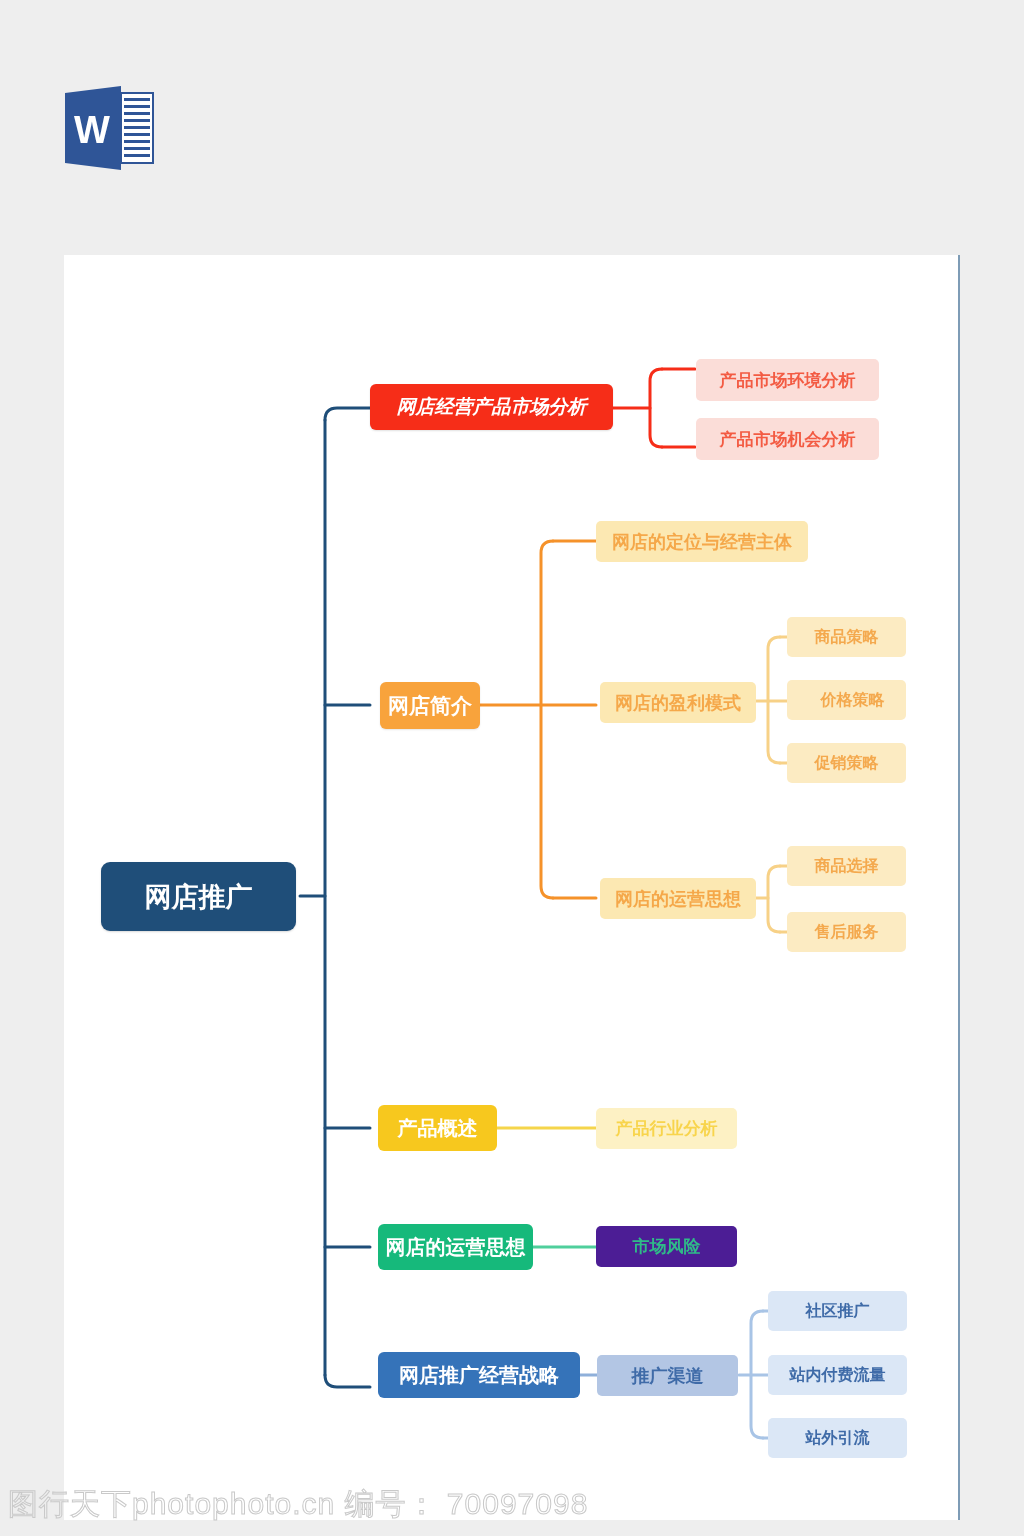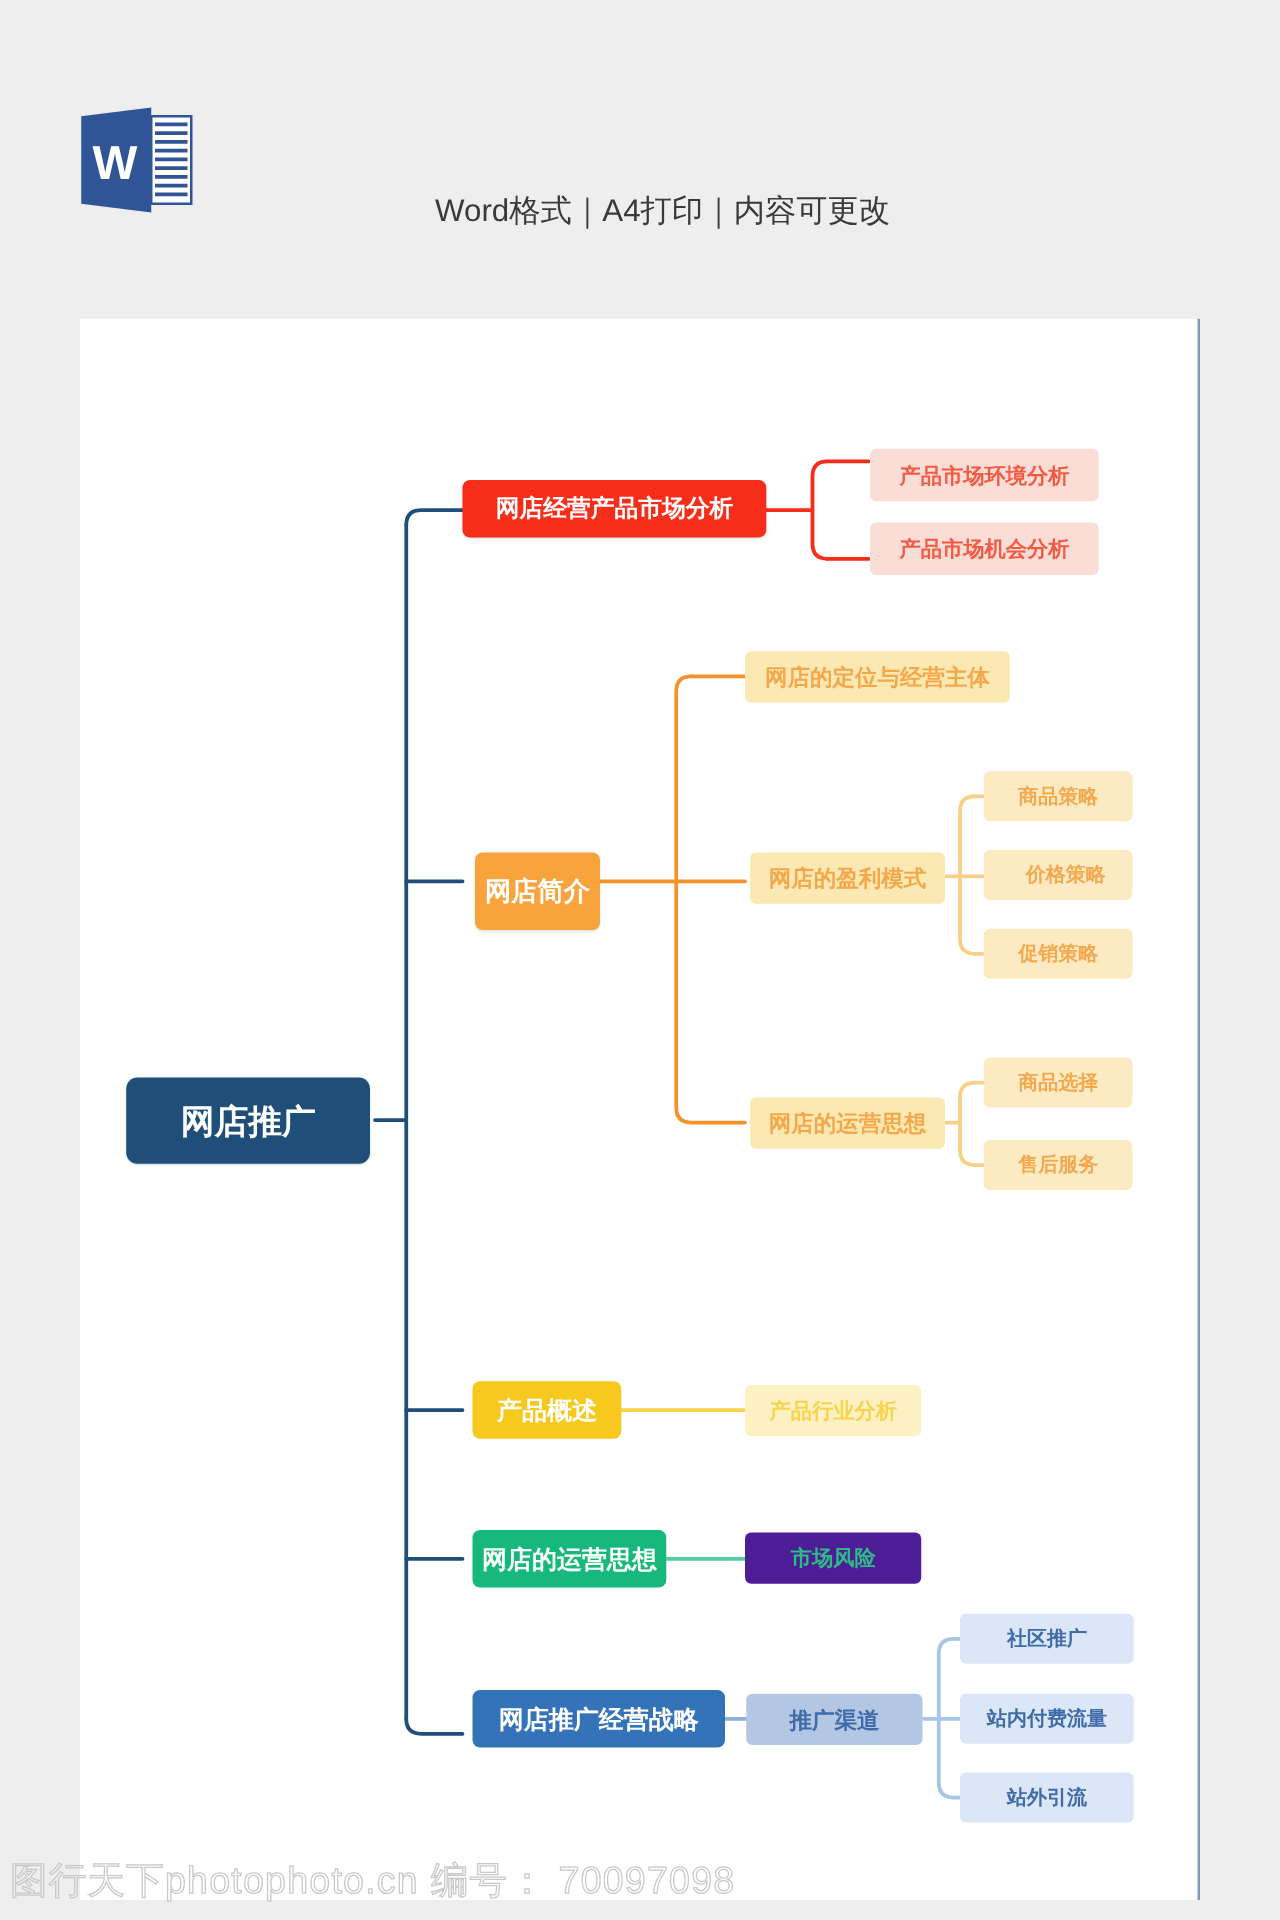--- a/index.html
+++ b/index.html
@@ -76,21 +76,20 @@
         <rect x="61" y="41" width="26" height="3"></rect>
         <rect x="61" y="48" width="26" height="3"></rect>
         <rect x="61" y="55" width="26" height="3"></rect>
         <rect x="61" y="62" width="26" height="3"></rect>
         <rect x="61" y="69" width="26" height="3"></rect>
       </g>
       <text x="29" y="58" font-family="Liberation Sans, sans-serif" font-size="38" font-weight="bold" fill="#ffffff" text-anchor="middle">W</text>
     </svg>
   </div>
 
-  <div id="subtitle">Word格式｜A4打印｜内容可更改</div>
 </div>
 
 <div id="page"></div>
 
 <svg id="map">
   <g fill="none" stroke="#1f4e79" stroke-width="3" stroke-linecap="round">
 
     <path d="M300 896 L325 896"></path>
 
     <path d="M325 420 L325 1375"></path>
@@ -151,25 +150,25 @@
     <path d="M739 1375 L751 1375"></path>
     <path d="M763 1311 Q751 1311 751 1323 L751 1426 Q751 1438 763 1438"></path>
     <path d="M763 1311 L768 1311"></path>
     <path d="M751 1375 L768 1375"></path>
     <path d="M763 1438 L768 1438"></path>
   </g>
 </svg>
 
 <div class="node n-root" style="left:101px;top:862px;width:195px;height:69px;">网店推广</div>
 
-<div class="node n-red" style="left:370px;top:384px;width:243px;height:46px;">网店经营产品市场分析</div>
+<div class="node n-red" style="left:370px;top:384px;width:243px;height:46px;font-style:italic;">网店经营产品市场分析</div>
 <div class="node n-redlight" style="left:696px;top:359px;width:183px;height:42px;">产品市场环境分析</div>
 <div class="node n-redlight" style="left:696px;top:418px;width:183px;height:42px;">产品市场机会分析</div>
 
-<div class="node n-orange" style="left:380px;top:682px;width:100px;height:62px;">网店简介</div>
+<div class="node n-orange" style="left:380px;top:682px;width:100px;height:47px;">网店简介</div>
 
 <div class="node n-or2" style="left:596px;top:521px;width:212px;height:41px;">网店的定位与经营主体</div>
 
 <div class="node n-or2" style="left:600px;top:682px;width:156px;height:41px;">网店的盈利模式</div>
 <div class="node n-or3" style="left:787px;top:617px;width:119px;height:40px;">商品策略</div>
 <div class="node n-or3" style="left:787px;top:680px;width:119px;height:40px;padding-left:12px;">价格策略</div>
 <div class="node n-or3" style="left:787px;top:743px;width:119px;height:40px;">促销策略</div>
 
 <div class="node n-or2" style="left:600px;top:878px;width:156px;height:41px;">网店的运营思想</div>
 <div class="node n-or3" style="left:787px;top:846px;width:119px;height:40px;">商品选择</div>

